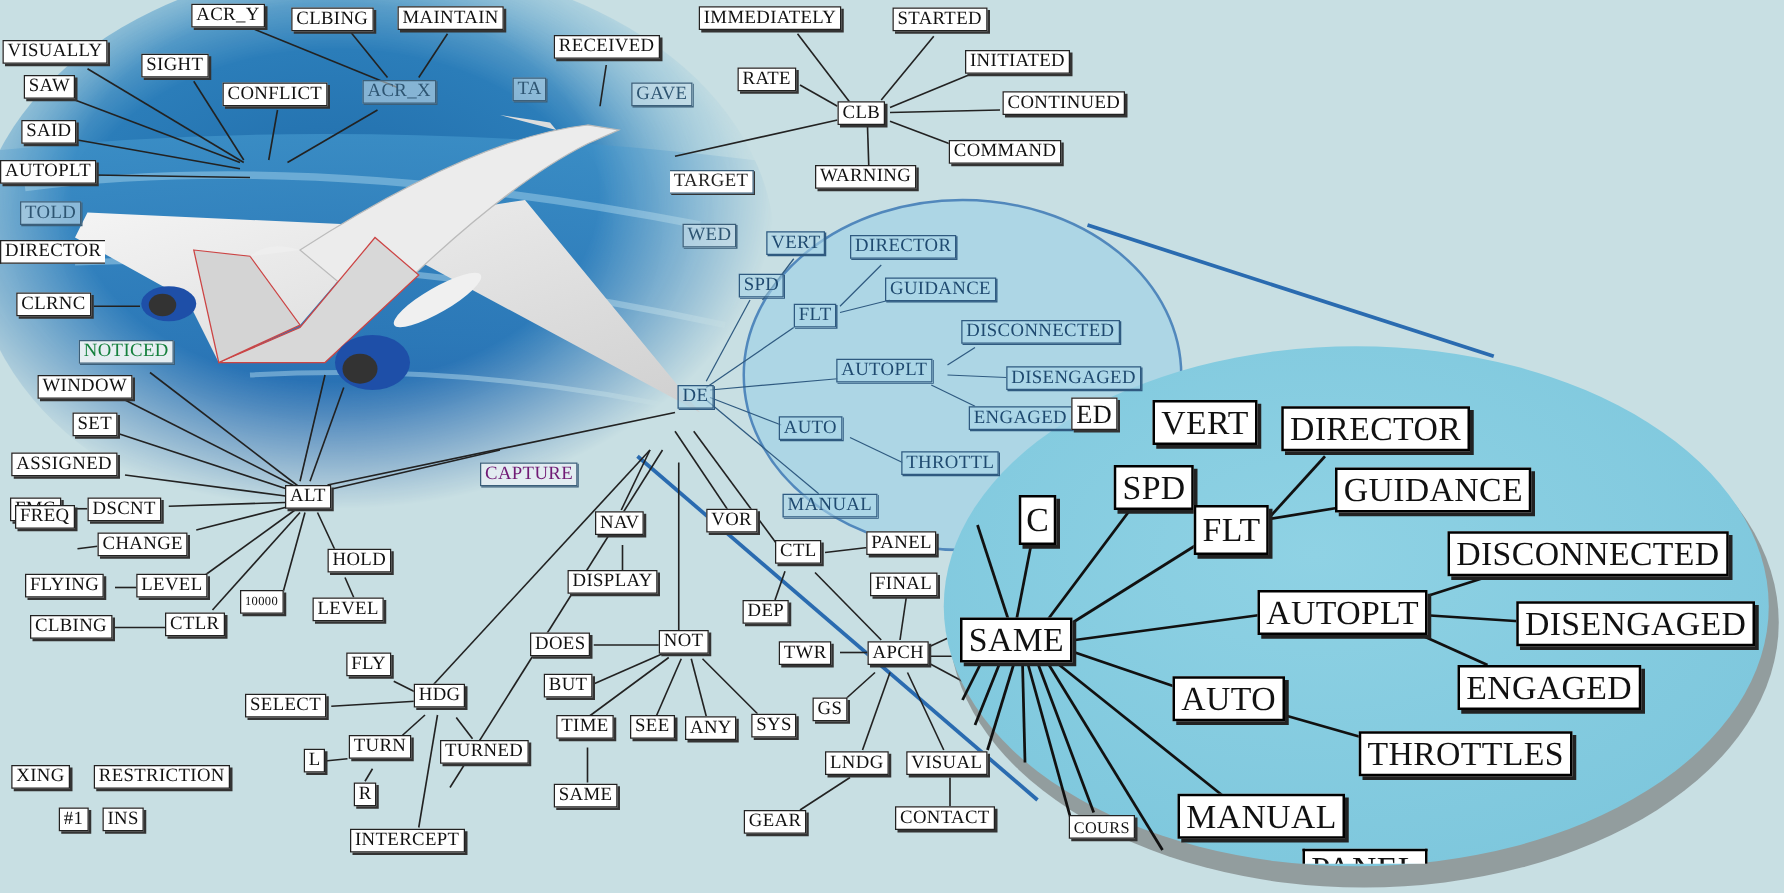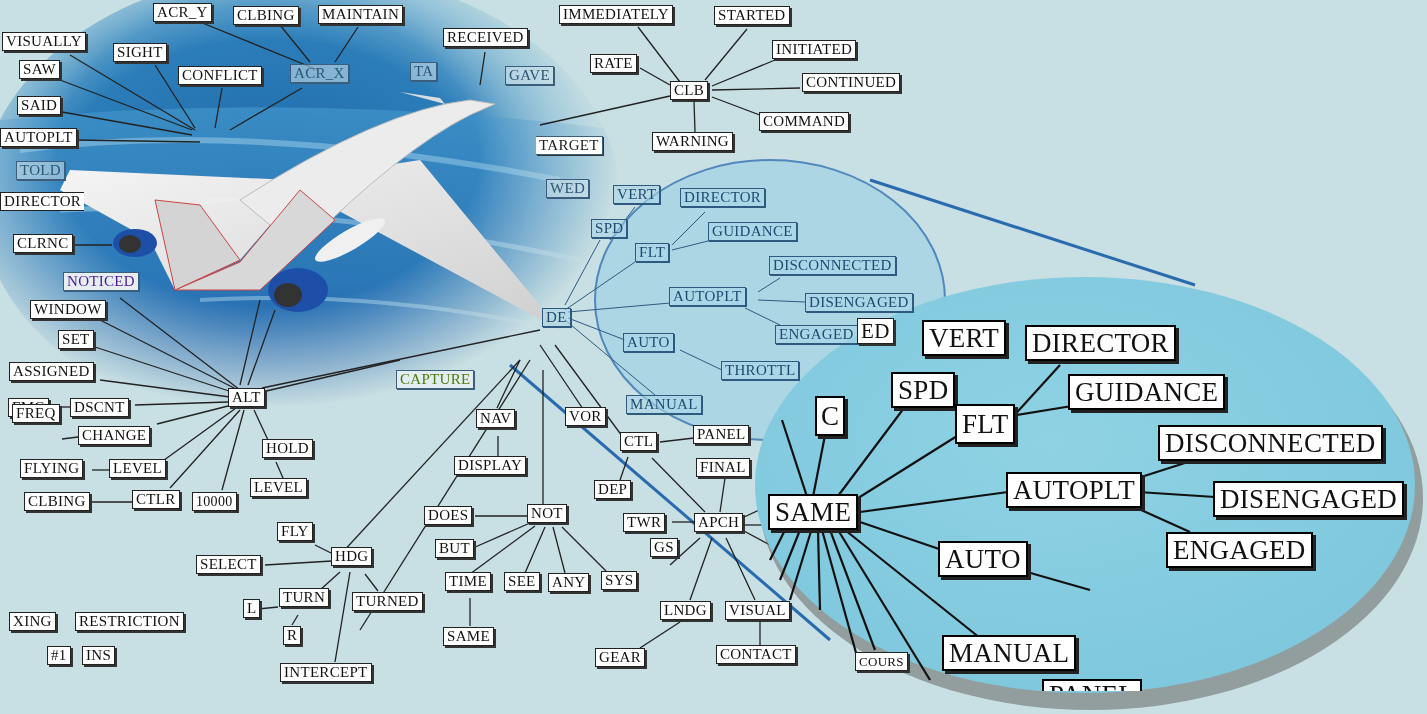--- a/index.html
+++ b/index.html
@@ -269,37 +269,37 @@
   <div class="node lensin" style="left:769px;top:256px">DISCONNECTED</div>
   <div class="node lensin" style="left:669px;top:287px">AUTOPLT</div>
   <div class="node lensin" style="left:805px;top:293px">DISENGAGED</div>
   <div class="node lensin" style="left:775px;top:325px">ENGAGED</div>
   <div class="node" style="left:857px;top:318px;font-size:21px;line-height:24px">ED</div>
   <div class="node lensin" style="left:542px;top:308px">DE</div>
   <div class="node lensin" style="left:623px;top:333px">AUTO</div>
   <div class="node lensin" style="left:721px;top:361px">THROTTL</div>
   <div class="node lensin" style="left:626px;top:395px">MANUAL</div>
 
-  <div class="node faded" style="left:63px;top:272px;background:#e6eef2;color:#4c1d95">NOTICED</div>
+  <div class="node faded" style="left:63px;top:272px;background:#e6eef2;color:#15803d">NOTICED</div>
   <div class="node" style="left:30px;top:300px">WINDOW</div>
   <div class="node" style="left:58px;top:330px">SET</div>
   <div class="node" style="left:9px;top:362px">ASSIGNED</div>
   <div class="node" style="left:8px;top:398px">FMC</div>
   <div class="node" style="left:70px;top:398px">DSCNT</div>
   <div class="node" style="left:228px;top:388px">ALT</div>
   <div class="node" style="left:12px;top:404px">FREQ</div>
   <div class="node" style="left:78px;top:426px">CHANGE</div>
   <div class="node" style="left:20px;top:459px">FLYING</div>
   <div class="node" style="left:109px;top:459px">LEVEL</div>
   <div class="node" style="left:262px;top:439px">HOLD</div>
   <div class="node" style="left:250px;top:478px">LEVEL</div>
   <div class="node" style="left:24px;top:492px">CLBING</div>
   <div class="node" style="left:132px;top:490px">CTLR</div>
-  <div class="node" style="left:192px;top:492px;font-size:14px">10000</div>
-  <div class="node faded" style="left:396px;top:370px;background:#e2ecf1;color:#4d7c0f">CAPTURE</div>
+  <div class="node" style="left:192px;top:472px;font-size:10px">10000</div>
+  <div class="node faded" style="left:384px;top:370px;background:#e2ecf1;color:#701a75">CAPTURE</div>
 
   <div class="node" style="left:277px;top:522px">FLY</div>
   <div class="node" style="left:196px;top:555px">SELECT</div>
   <div class="node" style="left:331px;top:547px">HDG</div>
   <div class="node" style="left:279px;top:588px">TURN</div>
   <div class="node" style="left:243px;top:599px">L</div>
   <div class="node" style="left:352px;top:592px">TURNED</div>
   <div class="node" style="left:283px;top:626px">R</div>
   <div class="node" style="left:280px;top:663px">INTERCEPT</div>
   <div class="node" style="left:9px;top:612px">XING</div>
@@ -318,34 +318,35 @@
   <div class="node" style="left:548px;top:573px">ANY</div>
   <div class="node" style="left:601px;top:571px">SYS</div>
   <div class="node" style="left:443px;top:627px">SAME</div>
 
   <div class="node" style="left:620px;top:432px">CTL</div>
   <div class="node" style="left:693px;top:425px">PANEL</div>
   <div class="node" style="left:696px;top:458px">FINAL</div>
   <div class="node" style="left:594px;top:480px">DEP</div>
   <div class="node" style="left:623px;top:513px">TWR</div>
   <div class="node" style="left:694px;top:513px">APCH</div>
-  <div class="node" style="left:650px;top:538px">GS</div>
+  <div class="node" style="left:650px;top:558px">GS</div>
   <div class="node" style="left:660px;top:601px">LNDG</div>
   <div class="node" style="left:725px;top:601px">VISUAL</div>
   <div class="node" style="left:595px;top:648px">GEAR</div>
   <div class="node" style="left:716px;top:645px">CONTACT</div>
   <div class="node" style="left:855px;top:652px;font-size:13px">COURS</div>
 
   <div class="node big" style="left:815px;top:396px;padding:2px 4px">C</div>
   <div class="node big" style="left:922px;top:320px">VERT</div>
   <div class="node big" style="left:1025px;top:325px">DIRECTOR</div>
   <div class="node big" style="left:891px;top:372px">SPD</div>
   <div class="node big" style="left:1068px;top:374px">GUIDANCE</div>
   <div class="node big" style="left:955px;top:404px;padding:2px 5px">FLT</div>
   <div class="node big" style="left:1158px;top:425px">DISCONNECTED</div>
   <div class="node big" style="left:1006px;top:472px">AUTOPLT</div>
   <div class="node big" style="left:1213px;top:481px">DISENGAGED</div>
   <div class="node big" style="left:768px;top:494px">SAME</div>
   <div class="node big" style="left:1166px;top:532px">ENGAGED</div>
   <div class="node big" style="left:938px;top:541px">AUTO</div>
+  <div class="node big" style="left:1087px;top:585px">THROTTLES</div>
   <div class="node big" style="left:942px;top:635px">MANUAL</div>
   <div class="node big" style="left:1042px;top:679px;height:10px;overflow:hidden;line-height:28px;border-bottom:none;box-shadow:none">PANEL</div>
 </div>
 
 </body></html>

